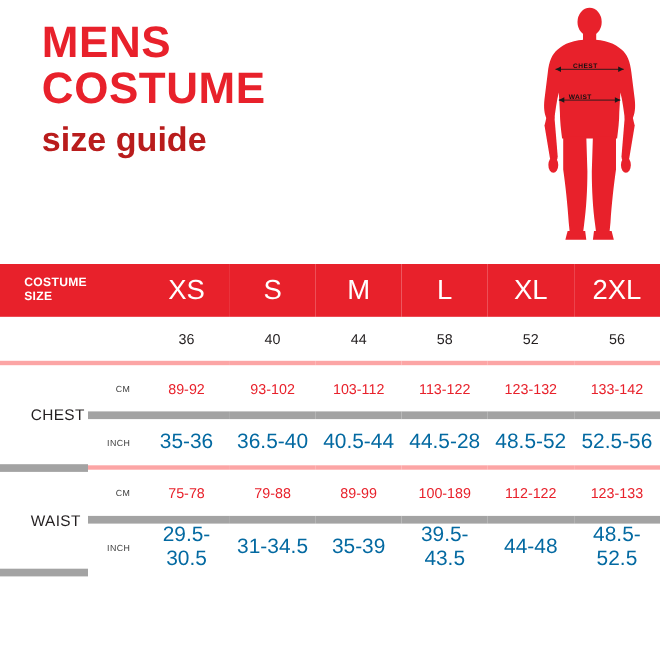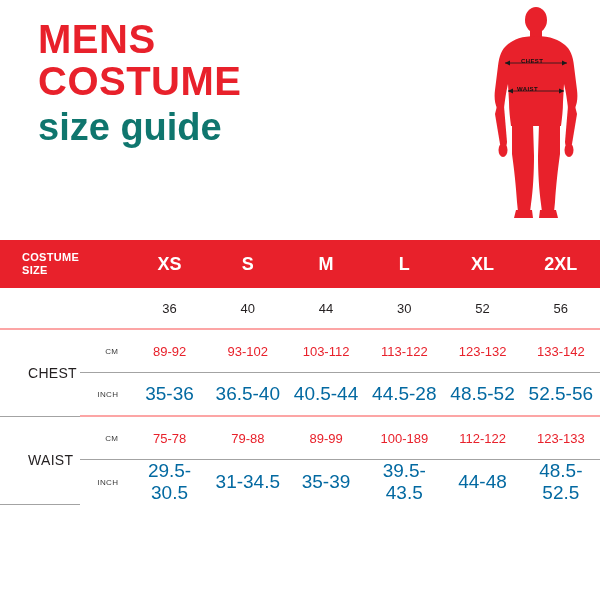--- a/index.html
+++ b/index.html
@@ -37,24 +37,24 @@
   .title-line {
     font-size: 40px;
     font-weight: bold;
     letter-spacing: 0.5px;
     line-height: 42px;
     color: #e8212b;
     text-transform: uppercase;
   }
   .subtitle-line {
     margin-top: 8px;
-    font-size: 38px;
+    font-size: 31px;
     font-weight: bold;
     line-height: 34px;
-    color: #0f766e;
+    color: #b91c1c;
   }
 
   
   .figure {
     position: absolute;
     left: 455px;
     top: 6px;
     width: 130px;
     height: 220px;
   }
@@ -97,39 +97,39 @@
     text-align: left;
     padding-left: 22px;
     font-size: 11px;
     font-weight: bold;
     line-height: 13px;
     letter-spacing: 0.3px;
     height: 48px;
     vertical-align: middle;
   }
   .hdr-size {
-    font-size: 18px;
-    font-weight: bold;
+    font-size: 25px;
+    font-weight: normal;
     text-align: center;
     height: 48px;
     vertical-align: middle;
   }
 
   tbody td {
     height: 42px;
     vertical-align: middle;
     text-align: center;
     font-size: 13px;
     color: #231f20;
   }
   tr.row-sep td {
-    border-bottom: 2px solid #fca5a5;
+    border-bottom: 4px solid #fca5a5;
   }
   tr.row-thin td {
-    border-bottom: 1px solid #a3a3a3;
+    border-bottom: 7px solid #a3a3a3;
   }
   td.group-label {
     text-align: left;
     padding-left: 28px;
     font-size: 14px;
     color: #231f20;
     letter-spacing: 0.3px;
   }
   td.unit {
     text-align: right;
@@ -261,21 +261,21 @@
         </tr>
       </thead>
       <tbody>
 
         <tr class="numbers row-sep">
           <td></td>
           <td></td>
           <td>36</td>
           <td>40</td>
           <td>44</td>
-          <td>30</td>
+          <td>58</td>
           <td>52</td>
           <td>56</td>
         </tr>
 
         <tr class="row-thin">
           <td class="group-label" rowspan="2">CHEST</td>
           <td class="unit">CM</td>
           <td class="val-red">89-92</td>
           <td class="val-red">93-102</td>
           <td class="val-red">103-112</td>

